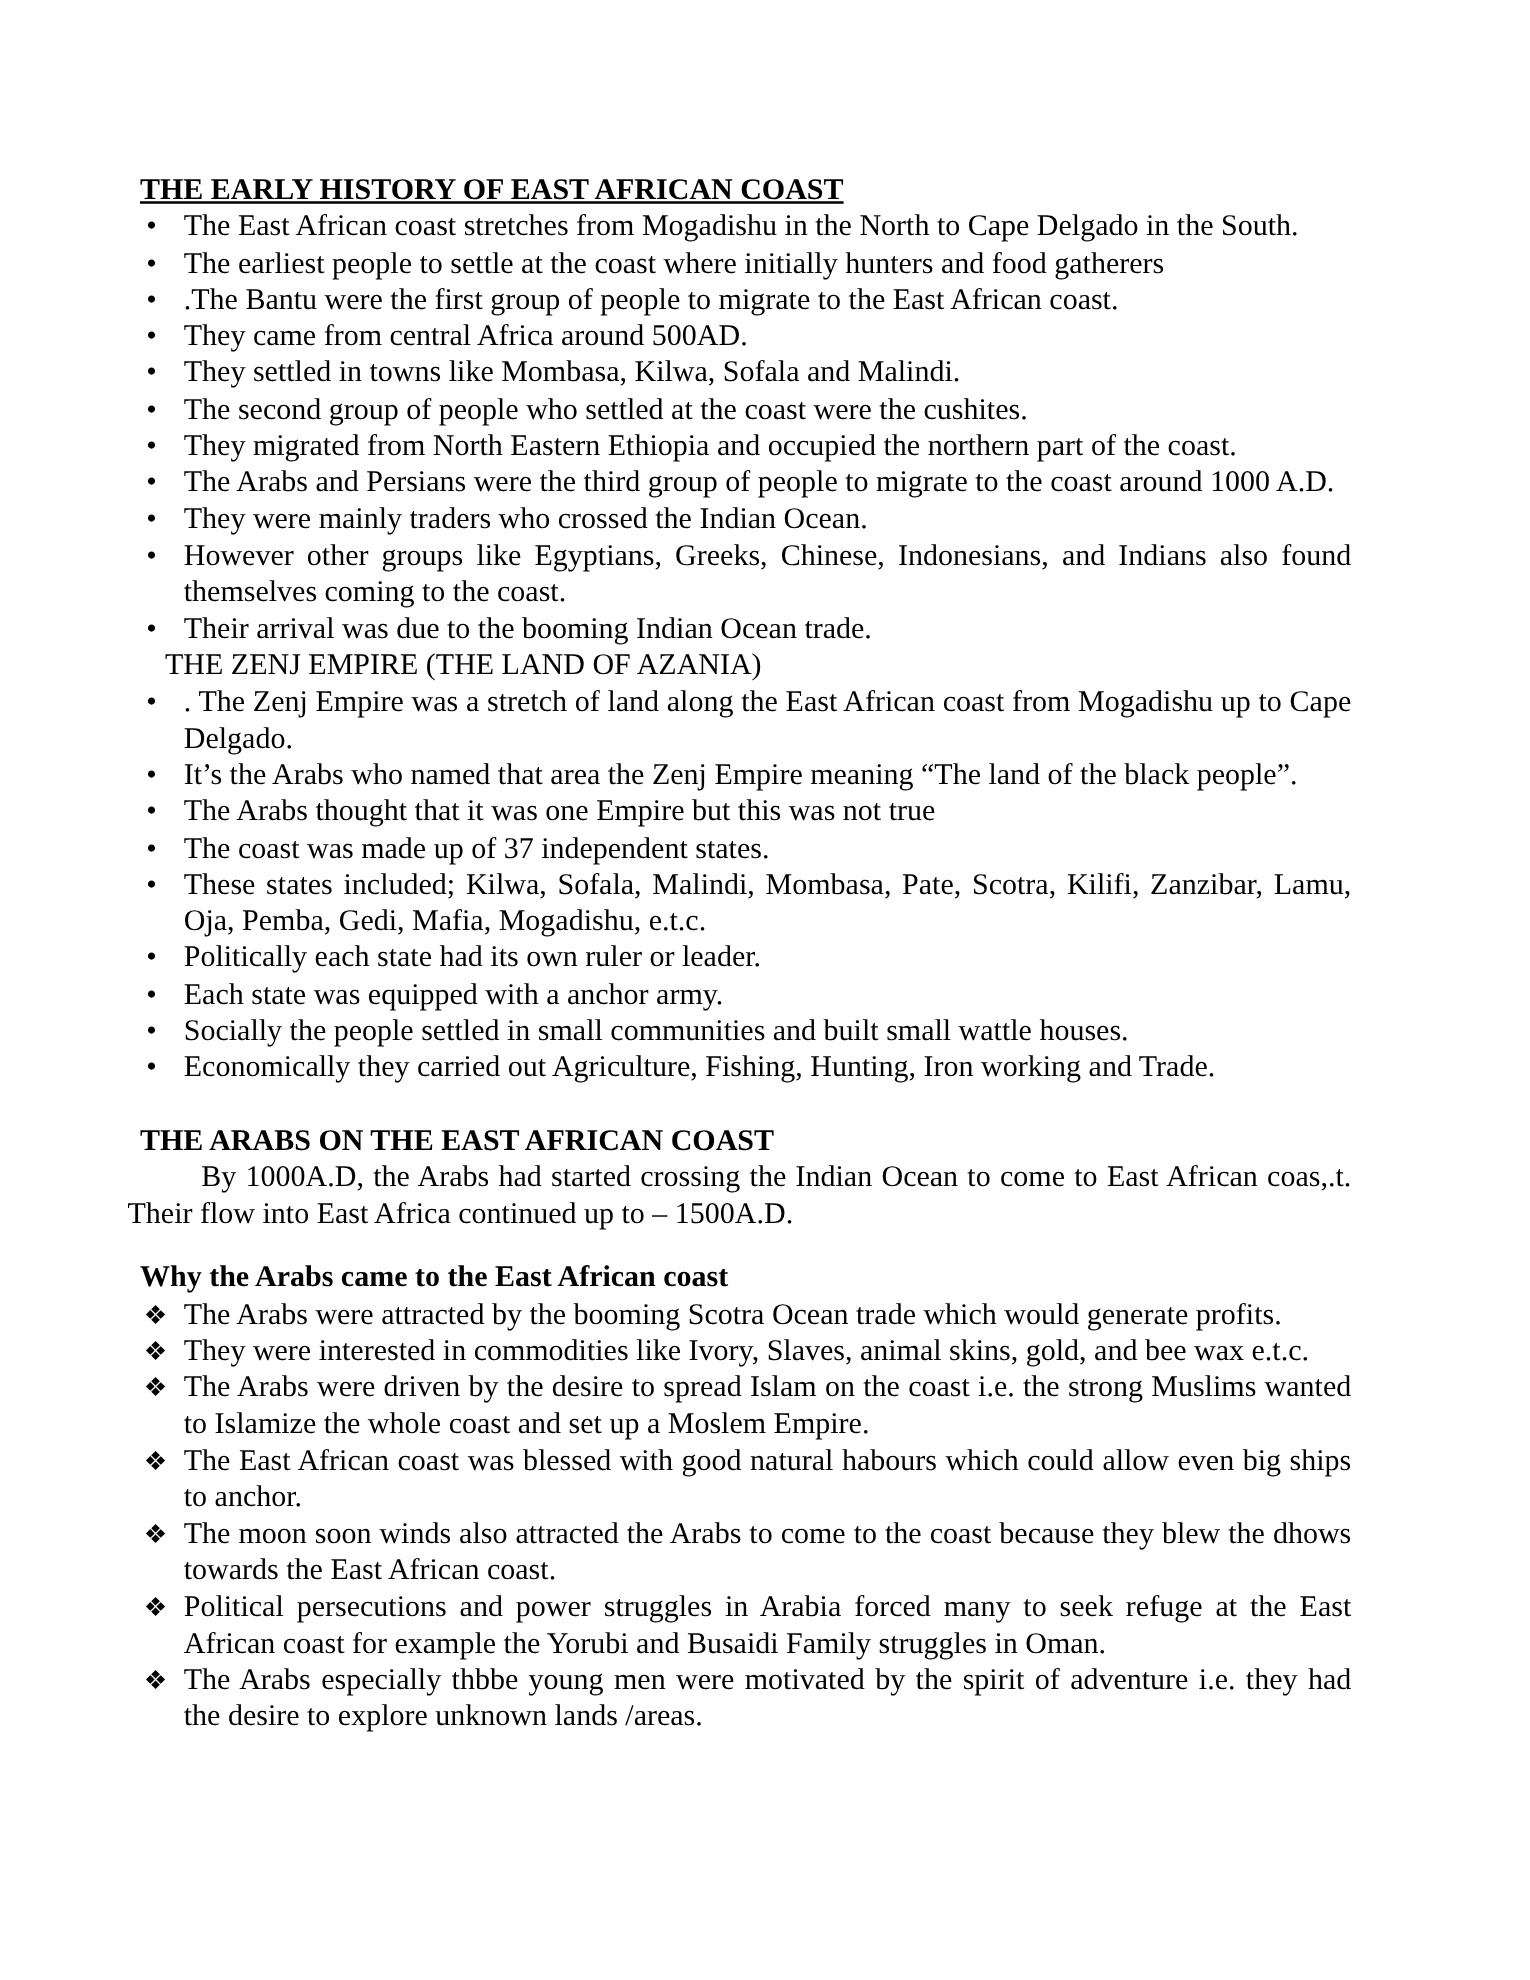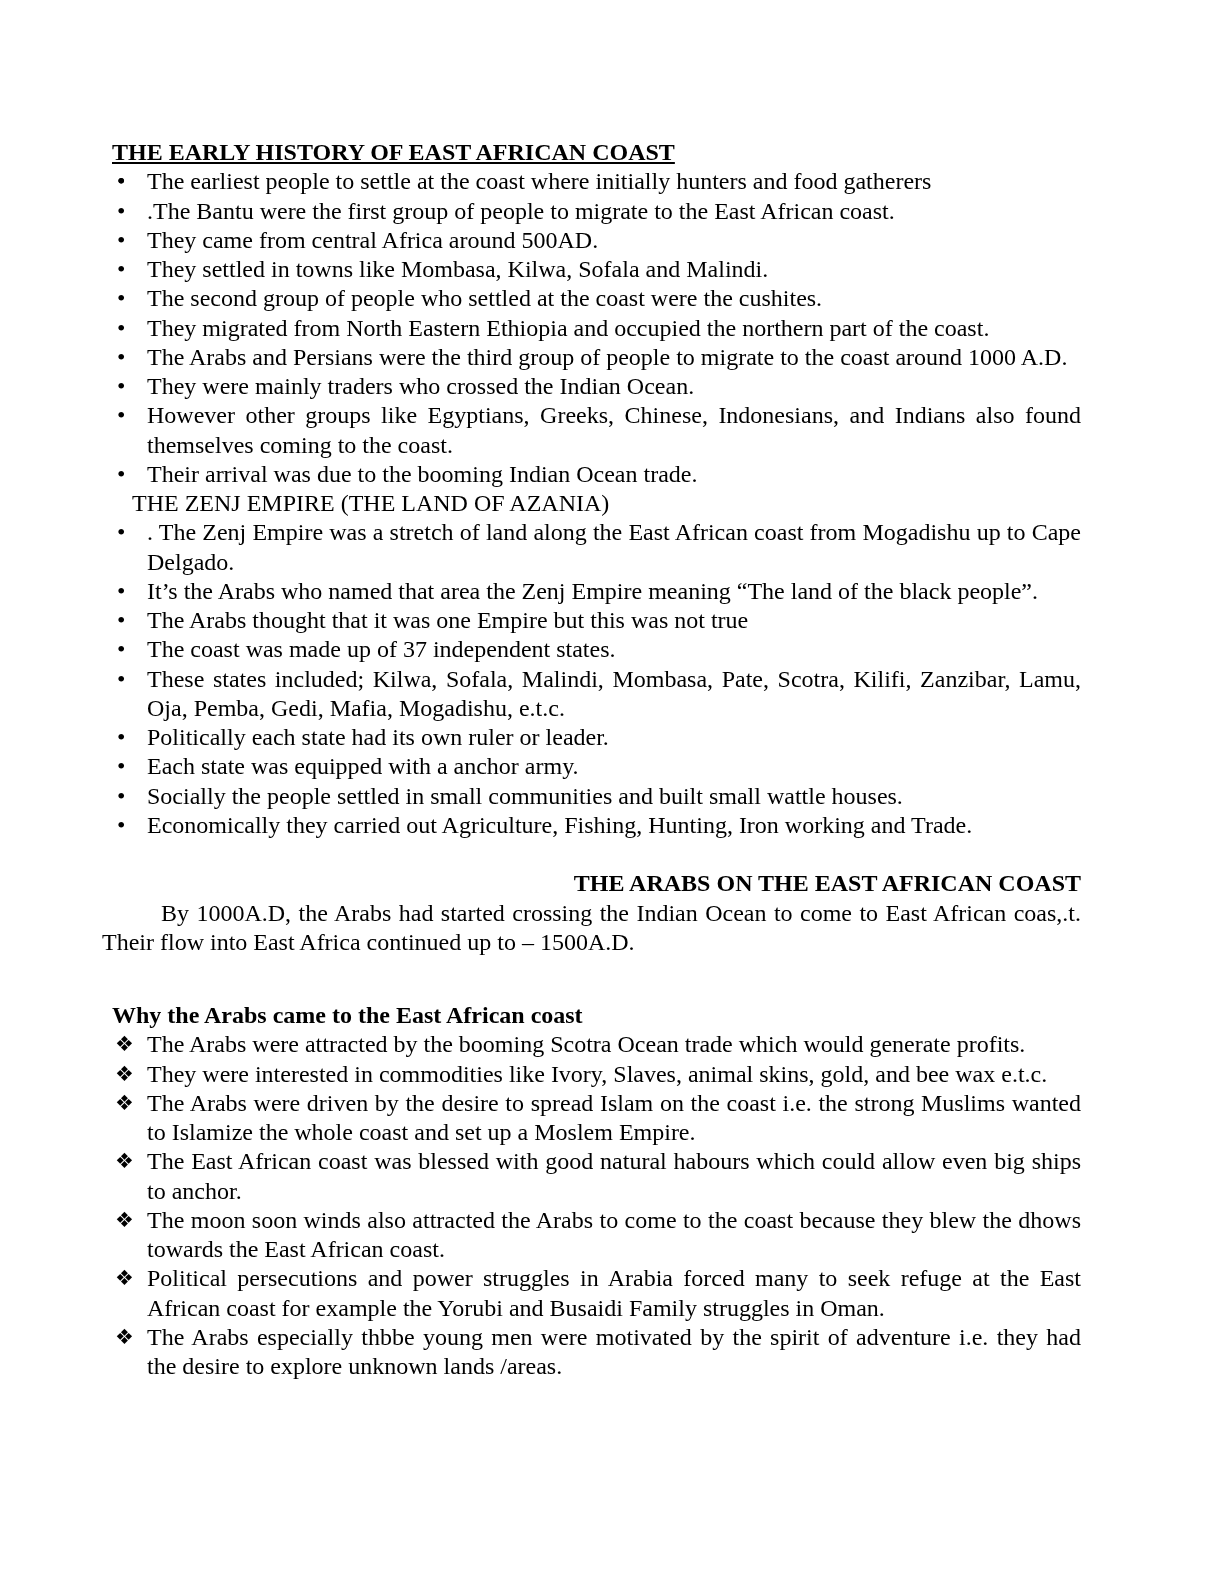--- a/index.html
+++ b/index.html
@@ -39,41 +39,40 @@
     font-family: "DejaVu Sans", sans-serif;
     font-size: 21px;
   }
   .zenj-heading {
     font-weight: normal;
     padding-left: 20px;
   }
   .section-heading {
     font-weight: bold;
     margin-top: 29.25px;
-    text-align: right;
   }
   .body-para {
     margin: 0 0 0 -10px;
     text-indent: 59px;
     text-align: justify;
   }
   .sub-heading {
     font-weight: bold;
-    margin-top: 44px;
+    margin-top: 22px;
   }
 </style>
 </head>
 <body>
 
 <div class="page">
 
   <h1 class="doc-title">THE EARLY HISTORY OF EAST AFRICAN COAST</h1>
 
   <ul class="blist">
-    <li><span class="marker">•</span></li>
+    <li><span class="marker">•</span><span class="txt">The East African coast stretches from Mogadishu in the North to Cape Delgado in the South.</span></li>
     <li><span class="marker">•</span><span class="txt">The earliest people to settle at the coast where initially hunters and food gatherers</span></li>
     <li><span class="marker">•</span><span class="txt">.The Bantu were the first group of people to migrate to the East African coast.</span></li>
     <li><span class="marker">•</span><span class="txt">They came from central Africa around 500AD.</span></li>
     <li><span class="marker">•</span><span class="txt">They settled in towns like Mombasa, Kilwa, Sofala and Malindi.</span></li>
     <li><span class="marker">•</span><span class="txt">The second group of people who settled at the coast were the cushites.</span></li>
     <li><span class="marker">•</span><span class="txt">They migrated from North Eastern Ethiopia and occupied the northern part of the coast.</span></li>
     <li><span class="marker">•</span><span class="txt">The Arabs and Persians were the third group of people to migrate to the coast around 1000 A.D.</span></li>
     <li><span class="marker">•</span><span class="txt">They were mainly traders who crossed the Indian Ocean.</span></li>
     <li><span class="marker">•</span><span class="txt">However other groups like Egyptians, Greeks, Chinese, Indonesians, and Indians also found themselves coming to the coast.</span></li>
     <li><span class="marker">•</span><span class="txt">Their arrival was due to the booming Indian Ocean trade.</span></li>

